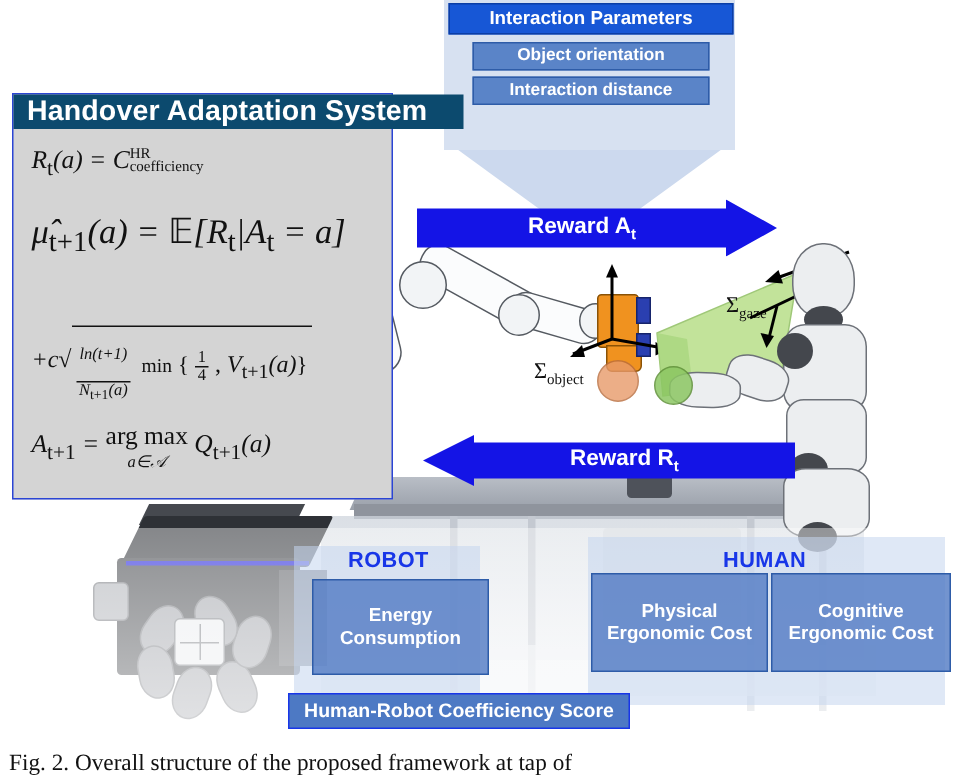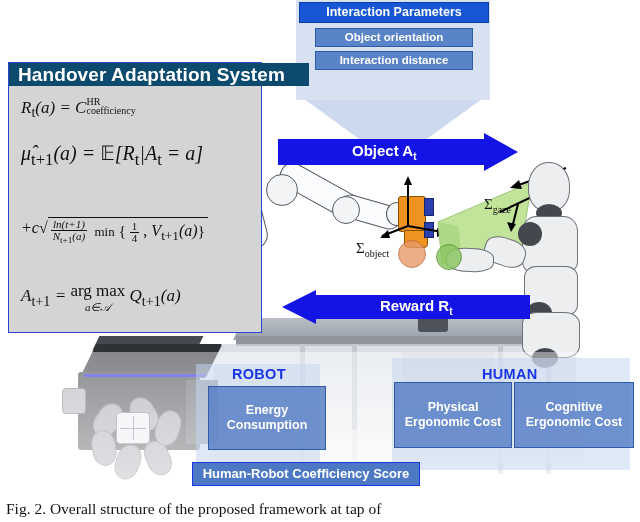--- a/index.html
+++ b/index.html
@@ -184,46 +184,46 @@
   <div class="ip-funnel"></div>
   <div class="ip-card"></div>
   <div class="ip-head">Interaction Parameters</div>
   <div class="ip-item" style="top:28px;">Object orientation</div>
   <div class="ip-item" style="top:51px;">Interaction distance</div>
 
   <svg class="arrow-row" style="left:278px;top:133px;" width="240" height="38">
     <polygon points="0,6 206,6 206,0 240,19 206,38 206,32 0,32" fill="#1414e6"></polygon>
   </svg>
   <div class="arrow-label" style="left:352px;top:142px;">
-    <span>Object A</span><sub>t</sub>
+    <span>Reward A</span><sub>t</sub>
   </div>
 
   <svg class="arrow-row" style="left:282px;top:290px;" width="248" height="34">
     <polygon points="248,5 34,5 34,0 0,17 34,34 34,29 248,29" fill="#1414e6"></polygon>
   </svg>
   <div class="arrow-label" style="left:380px;top:297px;">
     <span>Reward R</span><sub>t</sub>
   </div>
 
   <div class="hv-box">
     <div class="hv-head">Handover Adaptation System</div>
 
     <div class="eq" style="top:34px;font-size:17px;">
       R<sub>t</sub>(a) = C<span style="display:inline-block;vertical-align:-0.15em;font-size:10px;line-height:9px;text-align:left;font-style:normal;">
         <span style="display:block;">HR</span><span style="display:block;">coefficiency</span></span>
     </div>
 
-    <div class="eq" style="top:78px;font-size:20px;">
+    <div class="eq" style="top:78px;font-size:23px;">
       μ̂<sub>t+1</sub>(a) = <span class="up" style="font-family:'Liberation Serif',serif;">𝔼</span>[R<sub>t</sub>|A<sub>t</sub> = a]
     </div>
 
     <div class="eq" style="top:154px;font-size:16px;">
       +c<span style="font-style:normal;">√</span><span style="display:inline-block;border-top:1.1px solid #111;padding:1px 3px 0 3px;vertical-align:-0.2em;">
         <span style="display:inline-block;text-align:center;font-size:11px;line-height:11px;vertical-align:middle;">
-          <span style="display:block;border-bottom:1.1px solid #111;padding:0 2px;">ln(t+1)</span>
+          <span style="display:block;border-bottom:1.1px solid #111;padding:12px 2px;">ln(t+1)</span>
           <span style="display:block;padding:0 2px;">N<sub>t+1</sub>(a)</span>
         </span>
         <span class="up" style="font-size:13px;">&nbsp;min</span>
         <span style="font-size:15px;font-style:normal;">{</span>
         <span style="display:inline-block;text-align:center;font-size:11px;line-height:11px;vertical-align:middle;font-style:normal;">
           <span style="display:block;border-bottom:1.1px solid #111;padding:0 2px;">1</span>
           <span style="display:block;">4</span>
         </span>
         <span style="font-style:normal;">,&nbsp;</span>V<sub>t+1</sub>(a)<span style="font-size:15px;font-style:normal;">}</span>
       </span>

